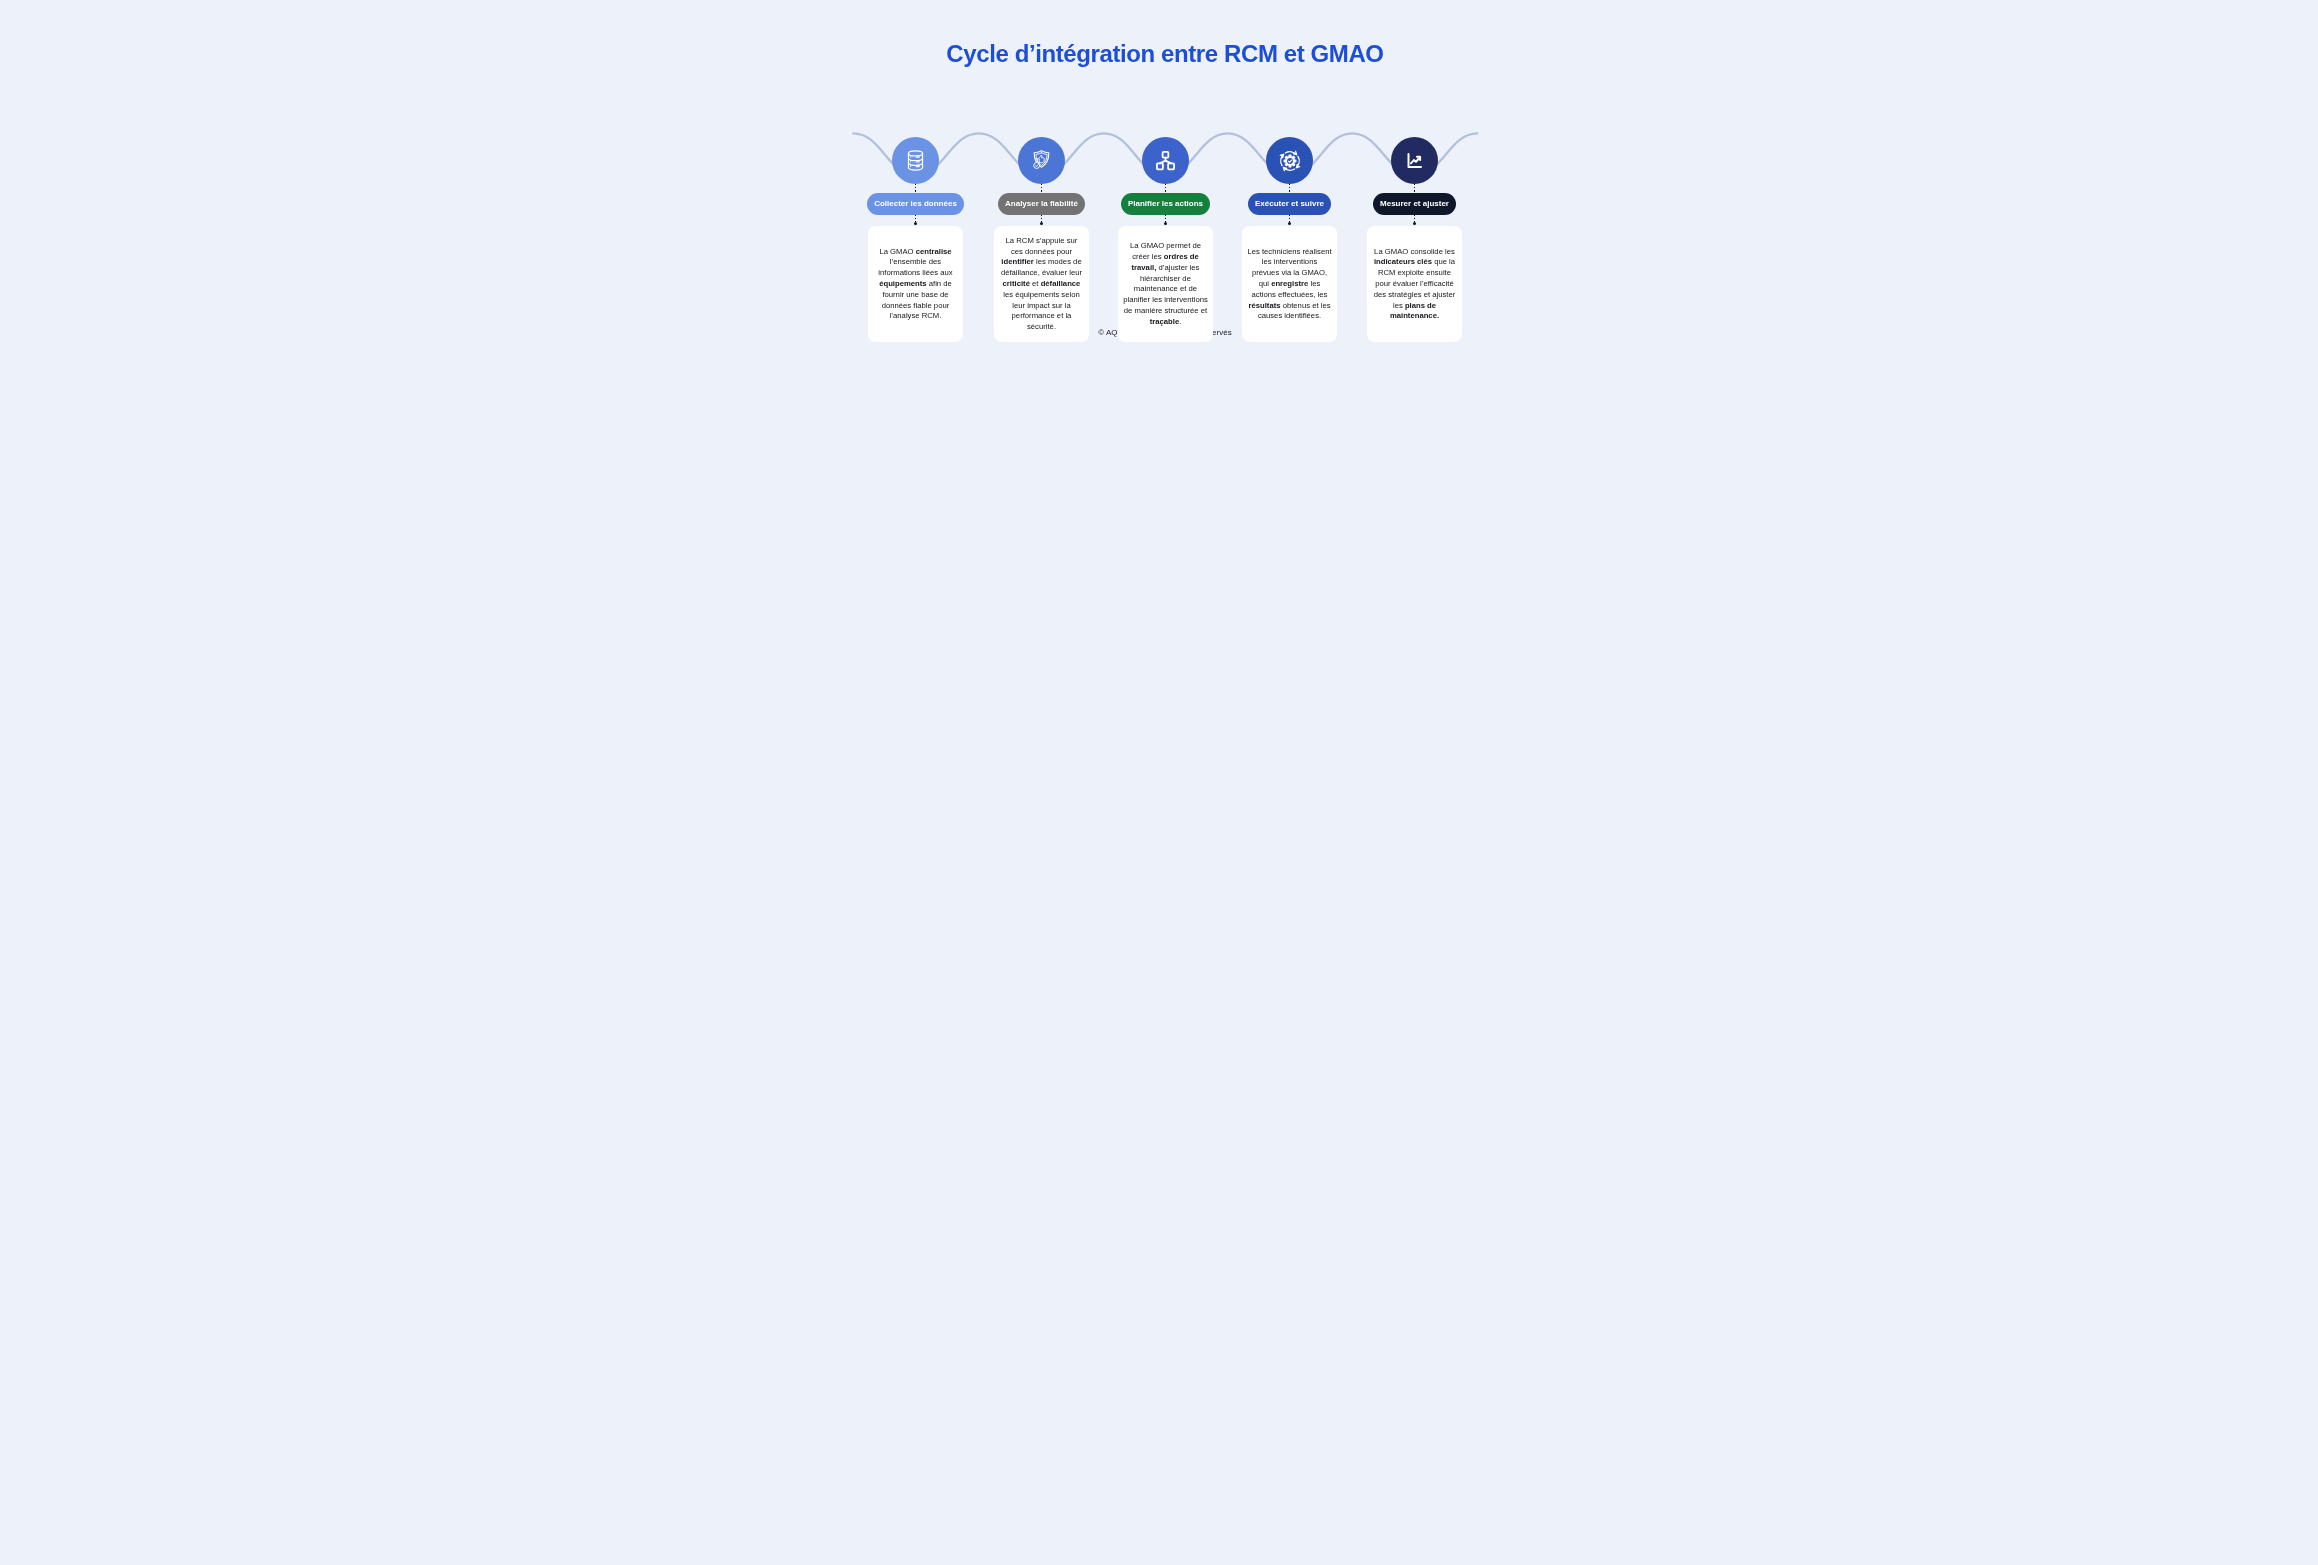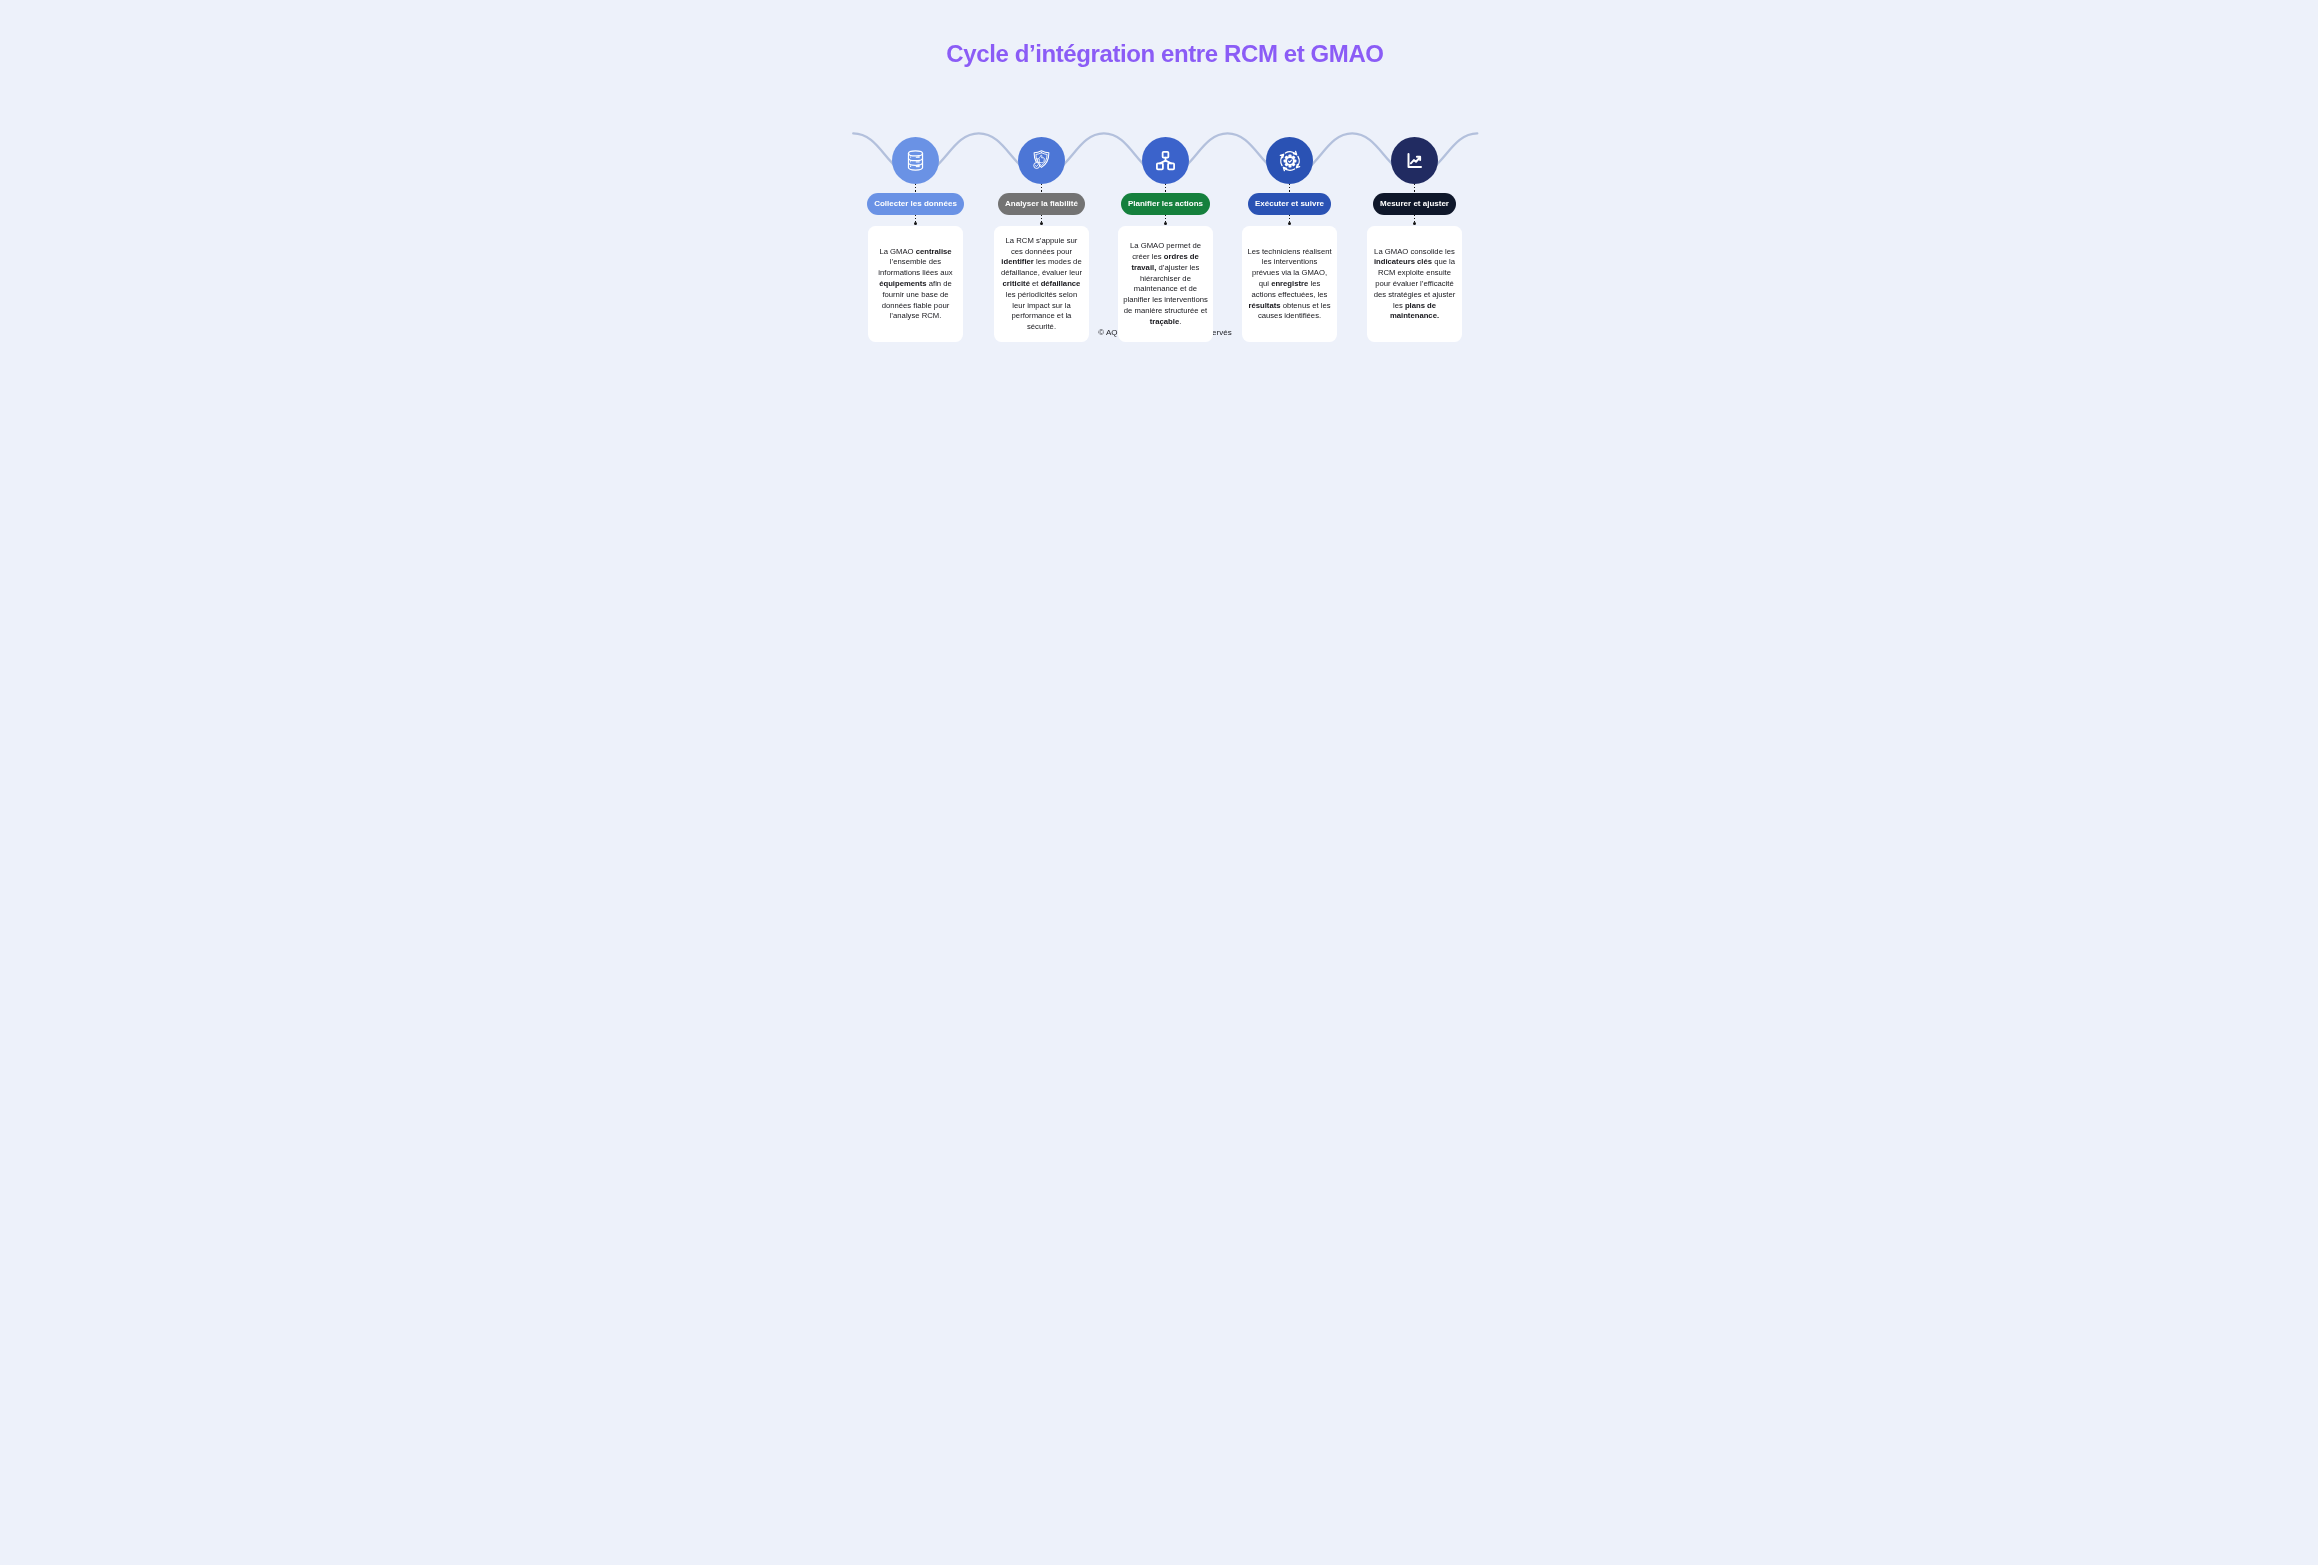--- a/index.html
+++ b/index.html
@@ -1,18 +1,18 @@
 <!DOCTYPE html>
 <html style="font-size:7.4px"><head>
 <meta charset="utf-8">
 <style>
   html,body{margin:0;padding:0;background:#edf1fa;font-family:"Liberation Sans",sans-serif;}
   #canvas{position:relative;width:696px;height:391px;overflow:hidden;margin:0 auto;}
   .title{position:absolute;top:40px;left:354px;transform:translateX(-50%);
-         font-size:24px;font-weight:800;letter-spacing:-0.4px;color:#8b5cf6;
+         font-size:24px;font-weight:800;letter-spacing:-0.4px;color:#1d4ed8;
          white-space:nowrap;margin:0;}
   .wave{position:absolute;left:0;top:0;z-index:1;}
   .col{position:absolute;top:137px;width:95px;display:flex;flex-direction:column;
        align-items:center;z-index:2;}
   .circle{width:47px;height:47px;border-radius:50%;display:flex;align-items:center;
           justify-content:center;flex:0 0 auto;}
   .vdash{width:1.4px;background-image:repeating-linear-gradient(180deg,#141414 0 1.3px,transparent 1.3px 3.2px);}
   .d1{height:8.8px;}
   .d2{height:7px;}
   .dot{width:3.2px;height:3.2px;border-radius:50%;background:#141414;margin-top:0.5px;flex:0 0 auto;}
@@ -90,21 +90,21 @@
         <path d="M12.4 33.7l1.8 1.9l3.6-3.9" stroke-width="1.8"></path>
       </svg>
     </div>
     <div class="vdash d1"></div>
     <div class="pill" style="background-color: #737373;">
       <span>Analyser la fiabilité</span>
     </div>
     <div class="vdash d2"></div>
     <div class="dot"></div>
     <div class="card">
-      <p><span>La RCM s’appuie sur ces données pour </span><b>identifier</b><span> les modes de défaillance, évaluer leur </span><b>criticité</b><span> et </span><b>défaillance</b><span> les périodicités selon leur impact sur la performance et la sécurité.</span></p>
+      <p><span>La RCM s’appuie sur ces données pour </span><b>identifier</b><span> les modes de défaillance, évaluer leur </span><b>criticité</b><span> et </span><b>défaillance</b><span> les équipements selon leur impact sur la performance et la sécurité.</span></p>
     </div>
   </div>
 
   <div class="col" style="left:307px">
     <div class="circle" style="background-color: rgb(59, 99, 203); color: rgb(59, 99, 203);">
       <svg width="25" height="25" viewBox="0 0 48 48" fill="none" stroke="#ffffff" stroke-width="3.4" stroke-linecap="round" stroke-linejoin="round">
         <rect x="18.5" y="7.5" width="11" height="11" rx="1.8"></rect>
         <rect x="7.5" y="29.5" width="11.5" height="11.5" rx="1.8"></rect>
         <rect x="29" y="29.5" width="11.5" height="11.5" rx="1.8"></rect>
         <path d="M24 18.5v5.8"></path>

